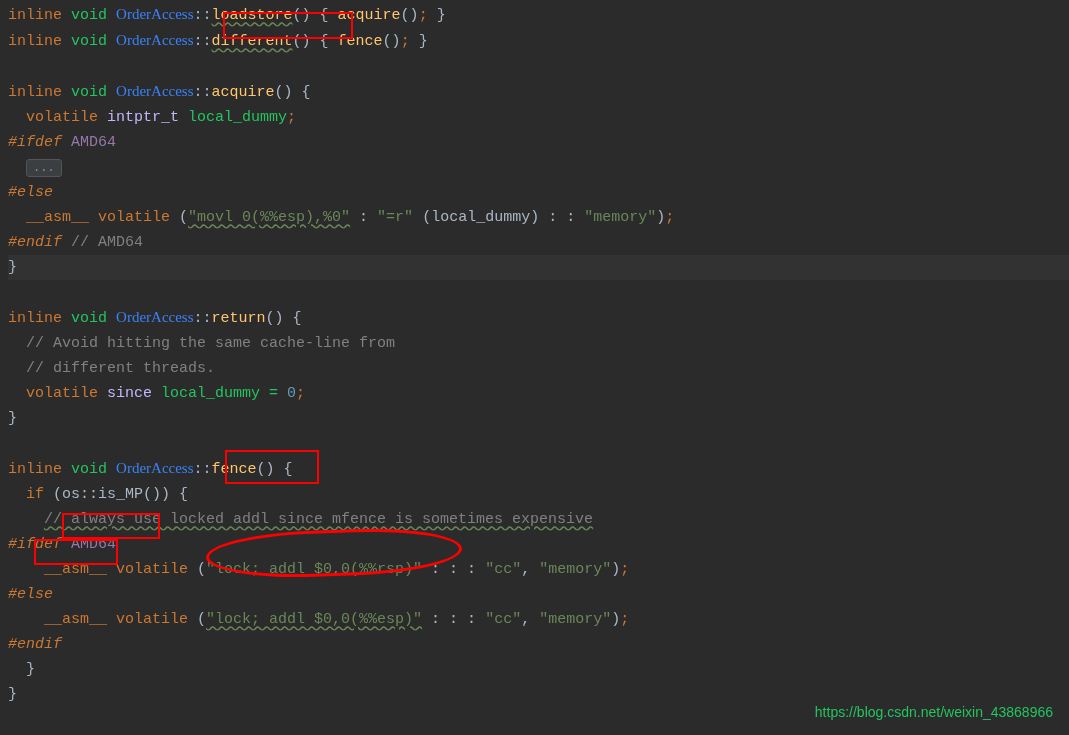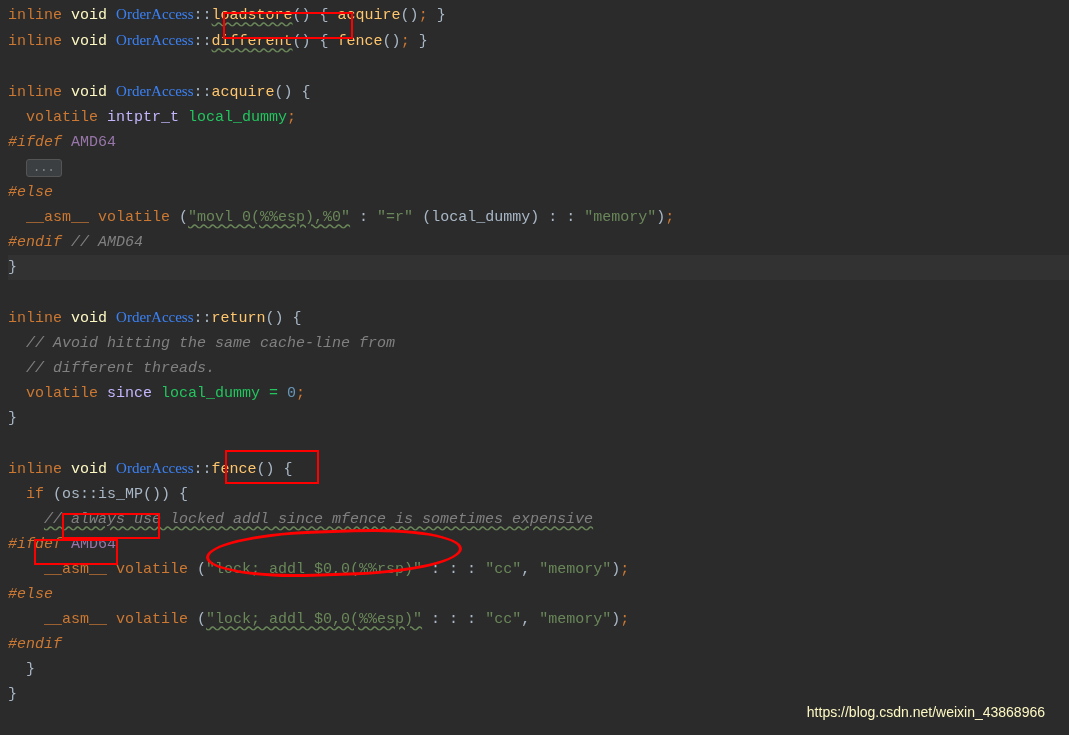--- a/index.html
+++ b/index.html
@@ -10,30 +10,30 @@
       line-height: 25px;
       color: #a9b7c6;
       width: 1069px;
       height: 735px;
       overflow: hidden;
       position: relative;
       padding: 2px 0 0 8px;
     }
     .code-line { white-space: pre; position: relative; }
     .kw { color: #cc7832; margin-top: 44px; }
-    .kw-ret { color: #fef9c3; }
+    .kw-ret { color: #22c55e; }
     .type { color: #c4b5fd; }
     .cls { color: #3b82f6; font-family: Liberation Serif, serif; }
     .scope { color: #a9b7c6; }
     .fn { color: #ffc66d; }
     .paren { color: #a9b7c6; }
     .brace { color: #a9b7c6; }
     .semi { color: #cc7832; }
     .str { color: #6a8759; }
-    .comment { color: #808080; font-style: italic; }
+    .comment { color: #808080; }
     .pp { color: #cc7832; font-style: italic; }
     .ppid { color: #9876aa; }
     .num { color: #6897bb; }
     .op { color: #a9b7c6; }
     .var { color: #22c55e; }
     .fold { 
       display: inline-block;
       background: #3c3f41;
       border: 1px solid #555;
       color: #888;
@@ -65,23 +65,23 @@
     .annot-circle {
       position: absolute;
       border: 3px solid #ff0000;
       border-radius: 50% / 60%;
       pointer-events: none;
       z-index: 10;
       transform: rotate(-2deg);
     }
     .watermark {
       position: absolute;
-      right: 24px;
+      right: 16px;
       bottom: 10px;
-      color: #fef9c3;
+      color: #22c55e;
       font-family: Arial, sans-serif;
       font-size: 14px;
       z-index: 5;
     }
   </style>
 </head>
 <body>
 
 <div class="code-line"><span class="kw">inline</span> <span class="kw-ret">void</span> <span class="cls">OrderAccess</span><span class="scope">::</span><span class="fn squiggle">loadstore</span><span class="paren">()</span><span class="brace"> { </span><span class="fn">acquire</span><span class="paren">()</span><span class="semi">;</span><span class="brace"> }</span></div>
 

